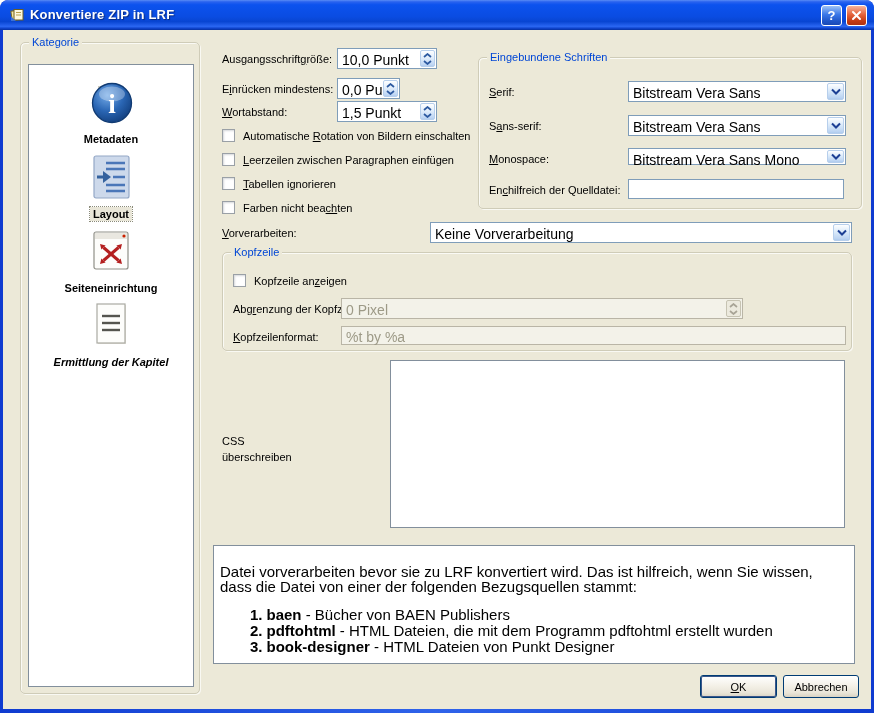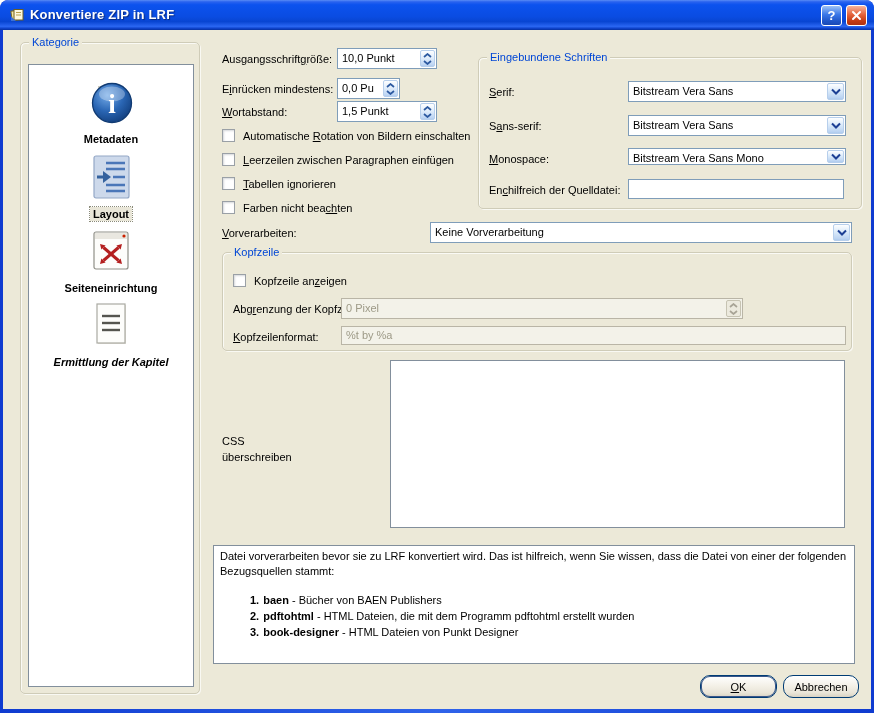--- a/index.html
+++ b/index.html
@@ -41,21 +41,21 @@
     background: #fff; border: 1px solid #828f9c;
   }
   .cat-item { position: absolute; left: 0; width: 100%; text-align: center; cursor: default; }
   .cat-item .ic { display: inline-block; }
   .cat-label { display: inline-block; margin-top: 3px; font-size: 11px; font-weight: bold; color: #000; padding: 1px 3px; }
   .cat-label.selected { background: #e9e6d8; outline: 1px dotted #8b8b7a; }
 
   .lbl { position: absolute; font-size: 11px; color: #000; white-space: nowrap; line-height: 14px; }
   .u { text-decoration: underline; }
 
-  .field { position: absolute; background: #fff; border: 1px solid #7F9DB9; font-size: 11px; }
+  .field { position: absolute; background: #fff; border: 1px solid #7F9DB9; font-size: 14px; }
   .spin { overflow: hidden; }
   .spin .val { position: absolute; left: 4px; top: 3px; white-space: nowrap; }
   .spin-btn {
     position: absolute; right: 1px; top: 1px; bottom: 1px; width: 15px; border-radius: 2px;
     background: linear-gradient(180deg, #fdfeff, #e2eefb 45%, #c0d7f4 90%, #b2cdef);
     border: 1px solid #b7cfec; display: flex; flex-direction: column; align-items: center; justify-content: center; gap: 2px;
   }
   .drop-btn {
     position: absolute; right: 1px; top: 1px; bottom: 1px; width: 17px; border-radius: 2px;
     background: linear-gradient(180deg, #fdfeff, #dcebfa 45%, #bcd4f2 90%, #aecbee);
@@ -65,27 +65,27 @@
   .disabled-field .val { color: #9d9a87; }
   .spin-btn.gray { background: #eceade; border-color: #c6c3b2; }
 
   .cb {
     position: absolute; width: 13px; height: 13px; background: #fff;
     border: 1px solid #9aa0a6; box-shadow: inset 1px 1px 2px rgba(90,100,110,.25);
   }
   .textarea-box { position: absolute; background: #fff; border: 1px solid #828f9c; resize: none; font-family: "Liberation Sans", sans-serif; }
   .infobox {
     position: absolute; background: #fff; border: 1px solid #828f9c;
-    font-size: 11px; line-height: 15px; padding: 3px 6px; color: #000;
+    font-size: 15px; line-height: 15px; padding: 18px 6px; color: #000;
   }
   .info-list { margin-top: 13px; margin-left: 30px; line-height: 16px; }
   .info-list b.num { margin-right: 4px; }
 
   .btn {
-    position: absolute; height: 23px; border: 1px solid #003C74; border-radius: 10px;
+    position: absolute; height: 23px; border: 1px solid #003C74; border-radius: 3px;
     background: linear-gradient(180deg, #ffffff, #f4f1e8 45%, #e9e5d8 80%, #d9d2c2);
     font-size: 11px; font-family: "Liberation Sans", sans-serif; color: #000;
     display: flex; align-items: center; justify-content: center; cursor: default;
   }
   .btn.default { box-shadow: inset 0 0 0 1px #39568a; }
 </style>
 </head>
 <body>
 
 <div class="window">

